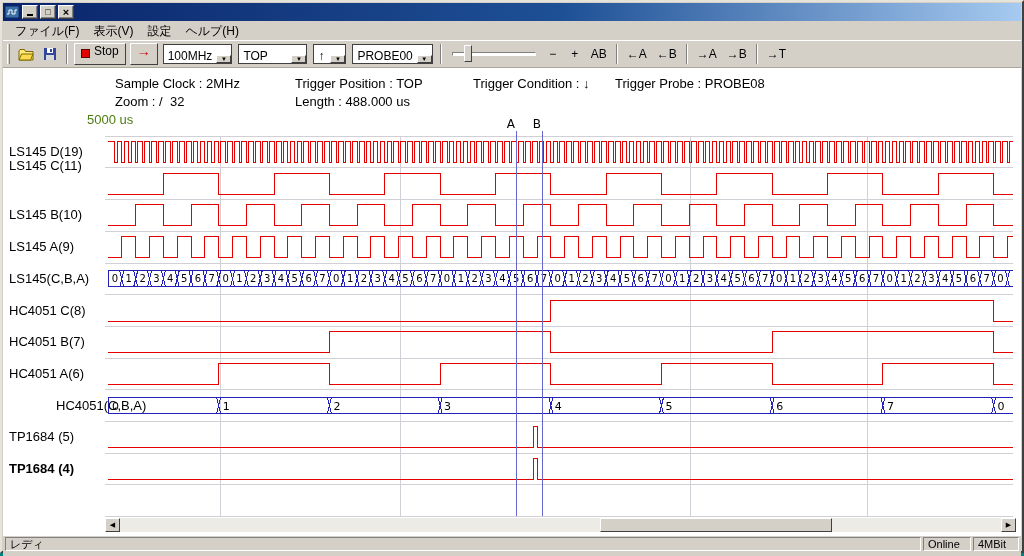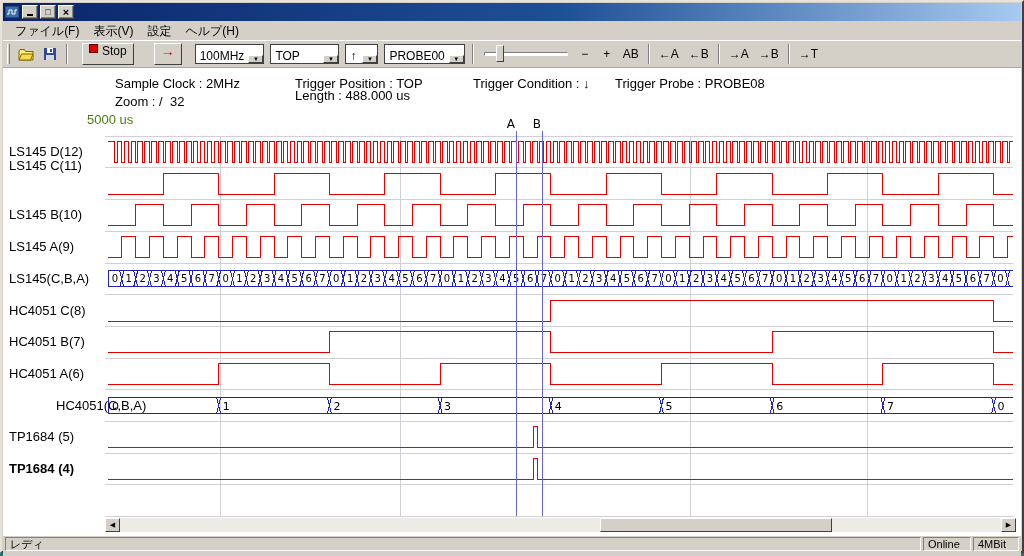--- a/index.html
+++ b/index.html
@@ -12,21 +12,21 @@
 .winbtn{width:16px;height:14px;background:#d4d0c8;border:1px solid;border-color:#fff #404040 #404040 #fff;box-shadow:inset -1px -1px 0 #808080;font-size:9px;line-height:10px;text-align:center;padding:0;cursor:default}
 .min-glyph{display:inline-block;width:6px;height:2px;background:#000;margin-top:7px}
 .max-glyph{font-size:9px}
 .close-glyph{font-size:11px;font-weight:bold}
 .menubar{position:absolute;left:1px;top:19px;right:1px;height:19px;display:flex;padding-left:5px;background:#d4d0c8}
 .menu-item{padding:2px 7px;color:#000}
 .toolbar{position:absolute;left:1px;top:38px;right:1px;height:28px;border-top:1px solid #fff;border-bottom:1px solid #aca899;display:flex;align-items:center;padding:0 2px;background:#d4d0c8}
 .tb-grip{width:3px;height:20px;border-left:1px solid #fff;border-right:1px solid #808080;margin:0 4px 0 2px}
 .tb-icon-btn{width:24px;height:22px;background:transparent;border:1px solid transparent;display:flex;align-items:center;justify-content:center;padding:0}
 .tb-sep{width:2px;height:20px;border-left:1px solid #808080;border-right:1px solid #fff;margin:0 4px}
-.tb-btn{height:22px;background:#d4d0c8;border:1px solid;border-color:#fff #404040 #404040 #fff;display:flex;align-items:flex-start;gap:4px;padding:0 6px;font-size:12px;margin:0 10px}
+.tb-btn{height:22px;background:#d4d0c8;border:1px solid;border-color:#fff #404040 #404040 #fff;display:flex;align-items:flex-end;gap:4px;padding:6px 6px;font-size:12px;margin:0 2px}
 .stop-icon{width:9px;height:9px;background:#e00000;border:1px solid #600000;display:inline-block}
 .run-arrow{color:#cc0000;font-weight:bold;font-size:14px;line-height:14px}
 .combo{height:20px;display:flex;align-items:flex-end;border:1px solid #404040;background:#fff;margin:0 3px}
 .combo-value{display:flex;align-items:center;padding:0 4px;font-size:12px;background:#fff;color:#000}
 .combo-arrow{width:15px;background:#d4d0c8;border:1px solid;border-color:#fff #404040 #404040 #fff;display:flex;align-items:center;justify-content:center;font-size:6px;color:#000}
 .slider{position:relative;width:84px;height:20px;margin:0 6px}
 .slider-track{position:absolute;left:0;right:0;top:8px;height:4px;background:#fff;border:1px solid;border-color:#808080 #fff #fff #808080}
 .slider-thumb{position:absolute;left:12px;top:1px;width:8px;height:17px;background:#d4d0c8;border:1px solid;border-color:#fff #404040 #404040 #fff}
 .tb-flat{height:20px;min-width:20px;background:transparent;border:1px solid transparent;font-size:12px;display:flex;align-items:center;justify-content:center;padding:0 3px;margin:0 1px;color:#000}
 .client{position:absolute;left:1px;top:66px;right:1px;height:468px;background:#fff;overflow:hidden}
@@ -127,21 +127,21 @@
     <span class="tb-sep"></span>
     <button class="tb-flat">→T</button>
   </div>
 
   <div class="client">
     <div class="info-label" style="left:112px;top:8px">Sample Clock : 2MHz</div>
     <div class="info-label" style="left:292px;top:8px">Trigger Position : TOP</div>
     <div class="info-label" style="left:470px;top:8px">Trigger Condition : ↓</div>
     <div class="info-label" style="left:612px;top:8px">Trigger Probe : PROBE08</div>
     <div class="info-label" style="left:112px;top:26px">Zoom : /  32</div>
-    <div class="info-label" style="left:292px;top:20px">Length : 488.000 us</div>
+    <div class="info-label" style="left:292px;top:26px">Length : 488.000 us</div>
     <div class="timebase">5000 us</div>
 
     <div class="wavearea" id="wavearea">
         <svg width="1018" height="402" style="position:absolute;left:0;top:0" font-family="DejaVu Sans, sans-serif">
           <path d="M102,20.2L1010,20.2M102,51.9L1010,51.9M102,83.6L1010,83.6M102,115.3L1010,115.3M102,147L1010,147M102,178.7L1010,178.7M102,210.4L1010,210.4M102,242.1L1010,242.1M102,273.8L1010,273.8M102,305.5L1010,305.5M102,337.2L1010,337.2M102,368.9L1010,368.9M102,400.6L1010,400.6M217,20L217,400M397,20L397,400M687,20L687,400M864,20L864,400" stroke="#d0d0d6" fill="none" shape-rendering="crispEdges"></path>
           <path d="M105,25.5L111.9,25.5L111.9,46.5L114.1,46.5L114.1,25.5L118.8,25.5L118.8,46.5L121.1,46.5L121.1,25.5L125.8,25.5L125.8,46.5L128,46.5L128,25.5L132.7,25.5L132.7,46.5L134.9,46.5L134.9,25.5L139.6,25.5L139.6,46.5L141.8,46.5L141.8,25.5L146.5,25.5L146.5,46.5L148.7,46.5L148.7,25.5L153.4,25.5L153.4,46.5L155.6,46.5L155.6,25.5L160.4,25.5L160.4,46.5L162.6,46.5L162.6,25.5L167.3,25.5L167.3,46.5L169.5,46.5L169.5,25.5L174.2,25.5L174.2,46.5L176.4,46.5L176.4,25.5L181.1,25.5L181.1,46.5L183.3,46.5L183.3,25.5L188,25.5L188,46.5L190.2,46.5L190.2,25.5L194.9,25.5L194.9,46.5L197.2,46.5L197.2,25.5L201.9,25.5L201.9,46.5L204.1,46.5L204.1,25.5L208.8,25.5L208.8,46.5L211,46.5L211,25.5L215.7,25.5L215.7,46.5L217.9,46.5L217.9,25.5L222.6,25.5L222.6,46.5L224.8,46.5L224.8,25.5L229.5,25.5L229.5,46.5L231.8,46.5L231.8,25.5L236.5,25.5L236.5,46.5L238.7,46.5L238.7,25.5L243.4,25.5L243.4,46.5L245.6,46.5L245.6,25.5L250.3,25.5L250.3,46.5L252.5,46.5L252.5,25.5L257.2,25.5L257.2,46.5L259.4,46.5L259.4,25.5L264.1,25.5L264.1,46.5L266.4,46.5L266.4,25.5L271.1,25.5L271.1,46.5L273.3,46.5L273.3,25.5L278,25.5L278,46.5L280.2,46.5L280.2,25.5L284.9,25.5L284.9,46.5L287.1,46.5L287.1,25.5L291.8,25.5L291.8,46.5L294,46.5L294,25.5L298.7,25.5L298.7,46.5L300.9,46.5L300.9,25.5L305.6,25.5L305.6,46.5L307.9,46.5L307.9,25.5L312.6,25.5L312.6,46.5L314.8,46.5L314.8,25.5L319.5,25.5L319.5,46.5L321.7,46.5L321.7,25.5L326.4,25.5L326.4,46.5L328.6,46.5L328.6,25.5L333.3,25.5L333.3,46.5L335.5,46.5L335.5,25.5L340.2,25.5L340.2,46.5L342.5,46.5L342.5,25.5L347.2,25.5L347.2,46.5L349.4,46.5L349.4,25.5L354.1,25.5L354.1,46.5L356.3,46.5L356.3,25.5L361,25.5L361,46.5L363.2,46.5L363.2,25.5L367.9,25.5L367.9,46.5L370.1,46.5L370.1,25.5L374.8,25.5L374.8,46.5L377.1,46.5L377.1,25.5L381.8,25.5L381.8,46.5L384,46.5L384,25.5L388.7,25.5L388.7,46.5L390.9,46.5L390.9,25.5L395.6,25.5L395.6,46.5L397.8,46.5L397.8,25.5L402.5,25.5L402.5,46.5L404.7,46.5L404.7,25.5L409.4,25.5L409.4,46.5L411.6,46.5L411.6,25.5L416.4,25.5L416.4,46.5L418.6,46.5L418.6,25.5L423.3,25.5L423.3,46.5L425.5,46.5L425.5,25.5L430.2,25.5L430.2,46.5L432.4,46.5L432.4,25.5L437.1,25.5L437.1,46.5L439.3,46.5L439.3,25.5L444,25.5L444,46.5L446.2,46.5L446.2,25.5L450.9,25.5L450.9,46.5L453.2,46.5L453.2,25.5L457.9,25.5L457.9,46.5L460.1,46.5L460.1,25.5L464.8,25.5L464.8,46.5L467,46.5L467,25.5L471.7,25.5L471.7,46.5L473.9,46.5L473.9,25.5L478.6,25.5L478.6,46.5L480.8,46.5L480.8,25.5L485.5,25.5L485.5,46.5L487.8,46.5L487.8,25.5L492.5,25.5L492.5,46.5L494.7,46.5L494.7,25.5L499.4,25.5L499.4,46.5L501.6,46.5L501.6,25.5L506.3,25.5L506.3,46.5L508.5,46.5L508.5,25.5L513.2,25.5L513.2,46.5L515.4,46.5L515.4,25.5L520.1,25.5L520.1,46.5L522.4,46.5L522.4,25.5L527.1,25.5L527.1,46.5L529.3,46.5L529.3,25.5L534,25.5L534,46.5L536.2,46.5L536.2,25.5L540.9,25.5L540.9,46.5L543.1,46.5L543.1,25.5L547.8,25.5L547.8,46.5L550,46.5L550,25.5L554.7,25.5L554.7,46.5L556.9,46.5L556.9,25.5L561.7,25.5L561.7,46.5L563.9,46.5L563.9,25.5L568.6,25.5L568.6,46.5L570.8,46.5L570.8,25.5L575.5,25.5L575.5,46.5L577.7,46.5L577.7,25.5L582.4,25.5L582.4,46.5L584.6,46.5L584.6,25.5L589.3,25.5L589.3,46.5L591.5,46.5L591.5,25.5L596.2,25.5L596.2,46.5L598.5,46.5L598.5,25.5L603.2,25.5L603.2,46.5L605.4,46.5L605.4,25.5L610.1,25.5L610.1,46.5L612.3,46.5L612.3,25.5L617,25.5L617,46.5L619.2,46.5L619.2,25.5L623.9,25.5L623.9,46.5L626.1,46.5L626.1,25.5L630.8,25.5L630.8,46.5L633.1,46.5L633.1,25.5L637.8,25.5L637.8,46.5L640,46.5L640,25.5L644.7,25.5L644.7,46.5L646.9,46.5L646.9,25.5L651.6,25.5L651.6,46.5L653.8,46.5L653.8,25.5L658.5,25.5L658.5,46.5L660.7,46.5L660.7,25.5L665.4,25.5L665.4,46.5L667.6,46.5L667.6,25.5L672.4,25.5L672.4,46.5L674.6,46.5L674.6,25.5L679.3,25.5L679.3,46.5L681.5,46.5L681.5,25.5L686.2,25.5L686.2,46.5L688.4,46.5L688.4,25.5L693.1,25.5L693.1,46.5L695.3,46.5L695.3,25.5L700,25.5L700,46.5L702.2,46.5L702.2,25.5L706.9,25.5L706.9,46.5L709.2,46.5L709.2,25.5L713.9,25.5L713.9,46.5L716.1,46.5L716.1,25.5L720.8,25.5L720.8,46.5L723,46.5L723,25.5L727.7,25.5L727.7,46.5L729.9,46.5L729.9,25.5L734.6,25.5L734.6,46.5L736.8,46.5L736.8,25.5L741.5,25.5L741.5,46.5L743.8,46.5L743.8,25.5L748.5,25.5L748.5,46.5L750.7,46.5L750.7,25.5L755.4,25.5L755.4,46.5L757.6,46.5L757.6,25.5L762.3,25.5L762.3,46.5L764.5,46.5L764.5,25.5L769.2,25.5L769.2,46.5L771.4,46.5L771.4,25.5L776.1,25.5L776.1,46.5L778.4,46.5L778.4,25.5L783.1,25.5L783.1,46.5L785.3,46.5L785.3,25.5L790,25.5L790,46.5L792.2,46.5L792.2,25.5L796.9,25.5L796.9,46.5L799.1,46.5L799.1,25.5L803.8,25.5L803.8,46.5L806,46.5L806,25.5L810.7,25.5L810.7,46.5L812.9,46.5L812.9,25.5L817.7,25.5L817.7,46.5L819.9,46.5L819.9,25.5L824.6,25.5L824.6,46.5L826.8,46.5L826.8,25.5L831.5,25.5L831.5,46.5L833.7,46.5L833.7,25.5L838.4,25.5L838.4,46.5L840.6,46.5L840.6,25.5L845.3,25.5L845.3,46.5L847.5,46.5L847.5,25.5L852.2,25.5L852.2,46.5L854.5,46.5L854.5,25.5L859.2,25.5L859.2,46.5L861.4,46.5L861.4,25.5L866.1,25.5L866.1,46.5L868.3,46.5L868.3,25.5L873,25.5L873,46.5L875.2,46.5L875.2,25.5L879.9,25.5L879.9,46.5L882.1,46.5L882.1,25.5L886.8,25.5L886.8,46.5L889.1,46.5L889.1,25.5L893.8,25.5L893.8,46.5L896,46.5L896,25.5L900.7,25.5L900.7,46.5L902.9,46.5L902.9,25.5L907.6,25.5L907.6,46.5L909.8,46.5L909.8,25.5L914.5,25.5L914.5,46.5L916.7,46.5L916.7,25.5L921.4,25.5L921.4,46.5L923.7,46.5L923.7,25.5L928.4,25.5L928.4,46.5L930.6,46.5L930.6,25.5L935.3,25.5L935.3,46.5L937.5,46.5L937.5,25.5L942.2,25.5L942.2,46.5L944.4,46.5L944.4,25.5L949.1,25.5L949.1,46.5L951.3,46.5L951.3,25.5L956,25.5L956,46.5L958.2,46.5L958.2,25.5L963,25.5L963,46.5L965.2,46.5L965.2,25.5L969.9,25.5L969.9,46.5L972.1,46.5L972.1,25.5L976.8,25.5L976.8,46.5L979,46.5L979,25.5L983.7,25.5L983.7,46.5L985.9,46.5L985.9,25.5L990.6,25.5L990.6,46.5L992.8,46.5L992.8,25.5L997.5,25.5L997.5,46.5L999.8,46.5L999.8,25.5L1004.5,25.5L1004.5,46.5L1006.7,46.5L1006.7,25.5L1010,25.5" stroke="#e60000" fill="none" shape-rendering="crispEdges"></path>
           <path d="M105,78.2L160.4,78.2L160.4,57.2L215.7,57.2L215.7,78.2L271.1,78.2L271.1,57.2L326.4,57.2L326.4,78.2L381.8,78.2L381.8,57.2L437.1,57.2L437.1,78.2L492.5,78.2L492.5,57.2L547.8,57.2L547.8,78.2L603.2,78.2L603.2,57.2L658.5,57.2L658.5,78.2L713.9,78.2L713.9,57.2L769.2,57.2L769.2,78.2L824.6,78.2L824.6,57.2L879.9,57.2L879.9,78.2L935.3,78.2L935.3,57.2L990.6,57.2L990.6,78.2L1010,78.2" stroke="#e60000" fill="none" shape-rendering="crispEdges"></path>
           <path d="M105,109.9L132.7,109.9L132.7,88.9L160.4,88.9L160.4,109.9L188,109.9L188,88.9L215.7,88.9L215.7,109.9L243.4,109.9L243.4,88.9L271.1,88.9L271.1,109.9L298.7,109.9L298.7,88.9L326.4,88.9L326.4,109.9L354.1,109.9L354.1,88.9L381.8,88.9L381.8,109.9L409.4,109.9L409.4,88.9L437.1,88.9L437.1,109.9L464.8,109.9L464.8,88.9L492.5,88.9L492.5,109.9L520.1,109.9L520.1,88.9L547.8,88.9L547.8,109.9L575.5,109.9L575.5,88.9L603.2,88.9L603.2,109.9L630.8,109.9L630.8,88.9L658.5,88.9L658.5,109.9L686.2,109.9L686.2,88.9L713.9,88.9L713.9,109.9L741.5,109.9L741.5,88.9L769.2,88.9L769.2,109.9L796.9,109.9L796.9,88.9L824.6,88.9L824.6,109.9L852.2,109.9L852.2,88.9L879.9,88.9L879.9,109.9L907.6,109.9L907.6,88.9L935.3,88.9L935.3,109.9L963,109.9L963,88.9L990.6,88.9L990.6,109.9L1010,109.9" stroke="#e60000" fill="none" shape-rendering="crispEdges"></path>
           <path d="M105,141.6L118.8,141.6L118.8,120.6L132.7,120.6L132.7,141.6L146.5,141.6L146.5,120.6L160.4,120.6L160.4,141.6L174.2,141.6L174.2,120.6L188,120.6L188,141.6L201.9,141.6L201.9,120.6L215.7,120.6L215.7,141.6L229.5,141.6L229.5,120.6L243.4,120.6L243.4,141.6L257.2,141.6L257.2,120.6L271.1,120.6L271.1,141.6L284.9,141.6L284.9,120.6L298.7,120.6L298.7,141.6L312.6,141.6L312.6,120.6L326.4,120.6L326.4,141.6L340.2,141.6L340.2,120.6L354.1,120.6L354.1,141.6L367.9,141.6L367.9,120.6L381.8,120.6L381.8,141.6L395.6,141.6L395.6,120.6L409.4,120.6L409.4,141.6L423.3,141.6L423.3,120.6L437.1,120.6L437.1,141.6L450.9,141.6L450.9,120.6L464.8,120.6L464.8,141.6L478.6,141.6L478.6,120.6L492.5,120.6L492.5,141.6L506.3,141.6L506.3,120.6L520.1,120.6L520.1,141.6L534,141.6L534,120.6L547.8,120.6L547.8,141.6L561.7,141.6L561.7,120.6L575.5,120.6L575.5,141.6L589.3,141.6L589.3,120.6L603.2,120.6L603.2,141.6L617,141.6L617,120.6L630.8,120.6L630.8,141.6L644.7,141.6L644.7,120.6L658.5,120.6L658.5,141.6L672.4,141.6L672.4,120.6L686.2,120.6L686.2,141.6L700,141.6L700,120.6L713.9,120.6L713.9,141.6L727.7,141.6L727.7,120.6L741.5,120.6L741.5,141.6L755.4,141.6L755.4,120.6L769.2,120.6L769.2,141.6L783.1,141.6L783.1,120.6L796.9,120.6L796.9,141.6L810.7,141.6L810.7,120.6L824.6,120.6L824.6,141.6L838.4,141.6L838.4,120.6L852.2,120.6L852.2,141.6L866.1,141.6L866.1,120.6L879.9,120.6L879.9,141.6L893.8,141.6L893.8,120.6L907.6,120.6L907.6,141.6L921.4,141.6L921.4,120.6L935.3,120.6L935.3,141.6L949.1,141.6L949.1,120.6L963,120.6L963,141.6L976.8,141.6L976.8,120.6L990.6,120.6L990.6,141.6L1004.5,141.6L1004.5,120.6L1010,120.6" stroke="#e60000" fill="none" shape-rendering="crispEdges"></path>
           <g>
@@ -227,21 +227,21 @@
             <text x="883.9" y="293.6" font-size="11" fill="#000000">7</text>
             <text x="994.6" y="293.6" font-size="11" fill="#000000">0</text>
           </g>
           <path d="M105,331.8L530.5,331.8L530.5,310.8L534.4,310.8L534.4,331.8L1010,331.8" stroke="#e60000" fill="none" shape-rendering="crispEdges"></path>
           <path d="M105,363.5L530.5,363.5L530.5,342.5L534.4,342.5L534.4,363.5L1010,363.5" stroke="#e60000" fill="none" shape-rendering="crispEdges"></path>
           <path d="M513.9,15L513.9,400" stroke="#6666cc" fill="none" shape-rendering="crispEdges"></path>
           <text x="511.9" y="12" text-anchor="end" font-size="12" fill="#000000">A</text>
           <path d="M539.9,15L539.9,400" stroke="#6666cc" fill="none" shape-rendering="crispEdges"></path>
           <text x="537.9" y="12" text-anchor="end" font-size="12" fill="#000000">B</text>
         </svg>
-        <div class="ch-label" style="top: 28px;">LS145 D(12)</div>
+        <div class="ch-label" style="top: 28px;">LS145 D(19)</div>
         <div class="ch-label" style="top: 42px;">LS145 C(11)</div>
         <div class="ch-label" style="top: 91.4px;">LS145 B(10)</div>
         <div class="ch-label" style="top: 123.1px;">LS145 A(9)</div>
         <div class="ch-label" style="top: 154.8px;">LS145(C,B,A)</div>
         <div class="ch-label" style="top: 186.5px;">HC4051 C(8)</div>
         <div class="ch-label" style="top: 218.2px;">HC4051 B(7)</div>
         <div class="ch-label" style="top: 249.9px;">HC4051 A(6)</div>
         <div class="ch-label" style="top: 281.6px; margin-left: 47px;">HC4051(C,B,A)</div>
         <div class="ch-label" style="top: 313.3px;">TP1684 (5)</div>
         <div class="ch-label" style="top: 345px; font-weight: bold;">TP1684 (4)</div>

